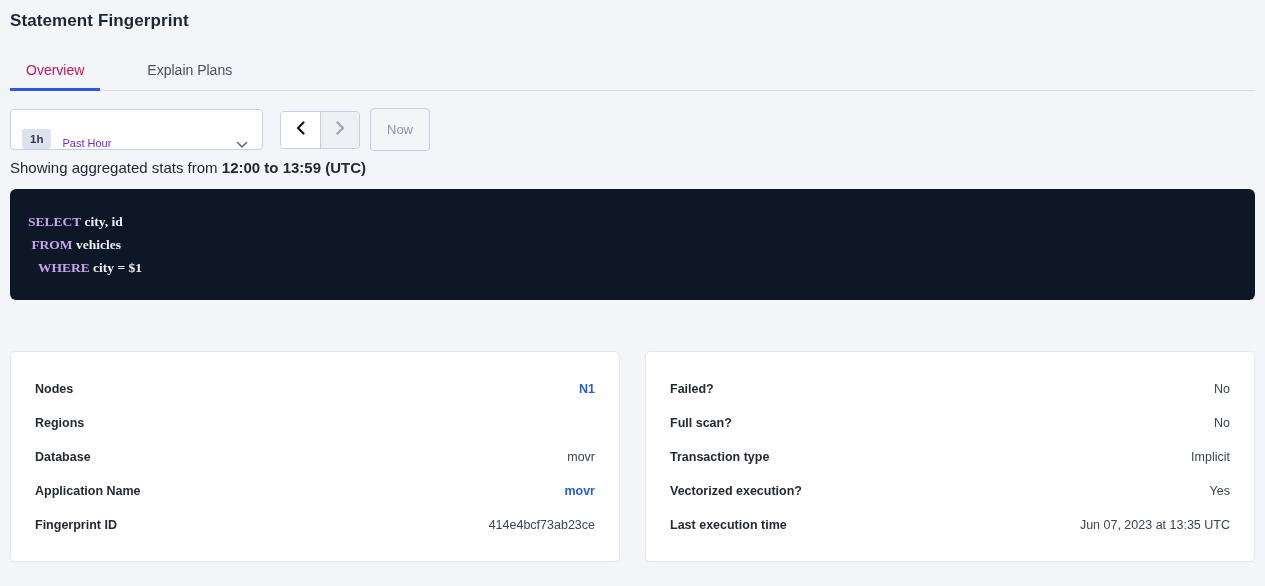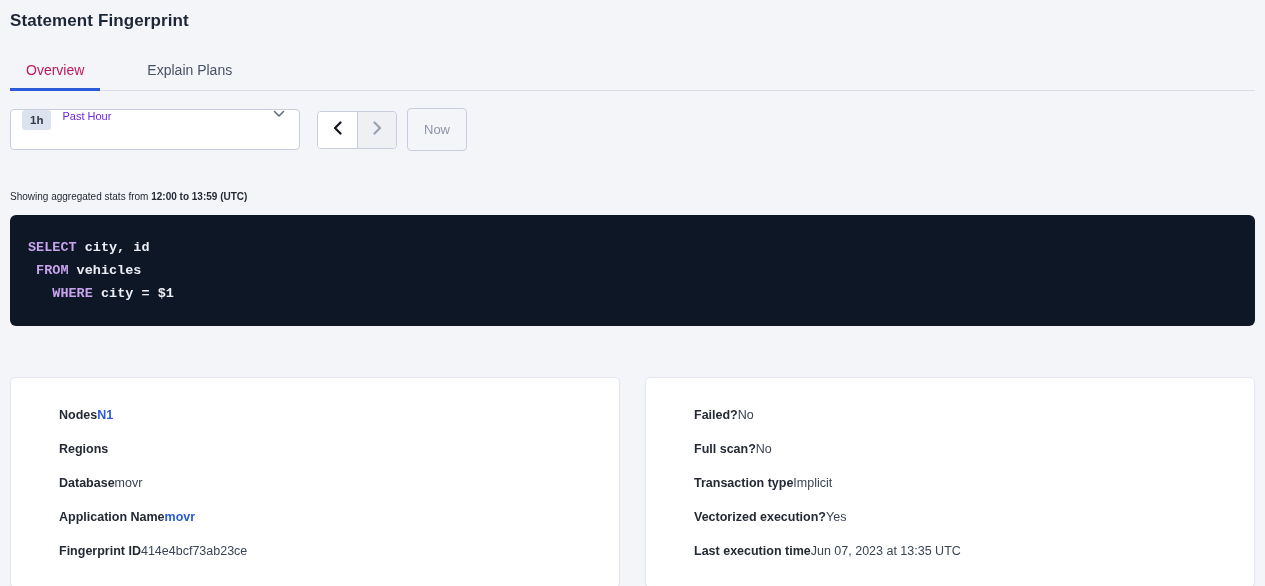--- a/index.html
+++ b/index.html
@@ -42,22 +42,22 @@
   }
 
   
   .controls {
     display: flex;
     align-items: center;
     margin-top: 17px;
   }
   .time-dropdown {
     display: flex;
-    align-items: flex-start;
-    width: 290px;
+    align-items: flex-end;
+    width: 253px;
     height: 41px;
     background: #ffffff;
     border: 1px solid #c8cedf;
     border-radius: 4px;
     padding: 0 14px 0 11px;
     cursor: pointer;
   }
   .time-badge {
     background: #dde3ee;
     color: #30394a;
@@ -96,35 +96,35 @@
     color: #8d94a8;
     background: transparent;
     border: 1px solid #c8cedf;
     border-radius: 4px;
     font-family: inherit;
     cursor: default;
   }
 
   
   .stats-line {
-    margin-top: 40px;
-    font-size: 10px;
+    margin-top: 8px;
+    font-size: 15px;
     color: #242a35;
   }
   .stats-line .range { font-weight: 700; }
 
   
   .sql-box {
     margin-top: 13px;
     background: #0e1726;
     border-radius: 6px;
     padding: 21px 18px;
   }
   .sql-code {
-    font-family: Liberation Mono, monospace;
+    font-family: Liberation Serif, serif;
     font-size: 13.5px;
     font-weight: 700;
     line-height: 23px;
     color: #eceef4;
     white-space: pre;
   }
   .sql-code .kw { color: #c8a3ee; }
 
   
   .cards {
@@ -136,22 +136,22 @@
   .card {
     background: #ffffff;
     border: 1px solid #e4e7ef;
     border-radius: 5px;
     padding: 20px 24px 19px 24px;
     box-shadow: 0 1px 2px rgba(20,30,60,.03);
   }
   .kv-row {
     display: flex;
     align-items: center;
+    justify-content: space-between;
     height: 34px;
-    margin-left: 24px;
   }
   .kv-label { font-size: 12.5px; font-weight: 700; color: #242a35; }
   .kv-value { font-size: 12.5px; color: #394455; }
   .kv-value.link { color: #2a5bd8; cursor: pointer; font-weight: bold; }
 </style>
 </head>
 <body>
 
 <div class="page">
 

